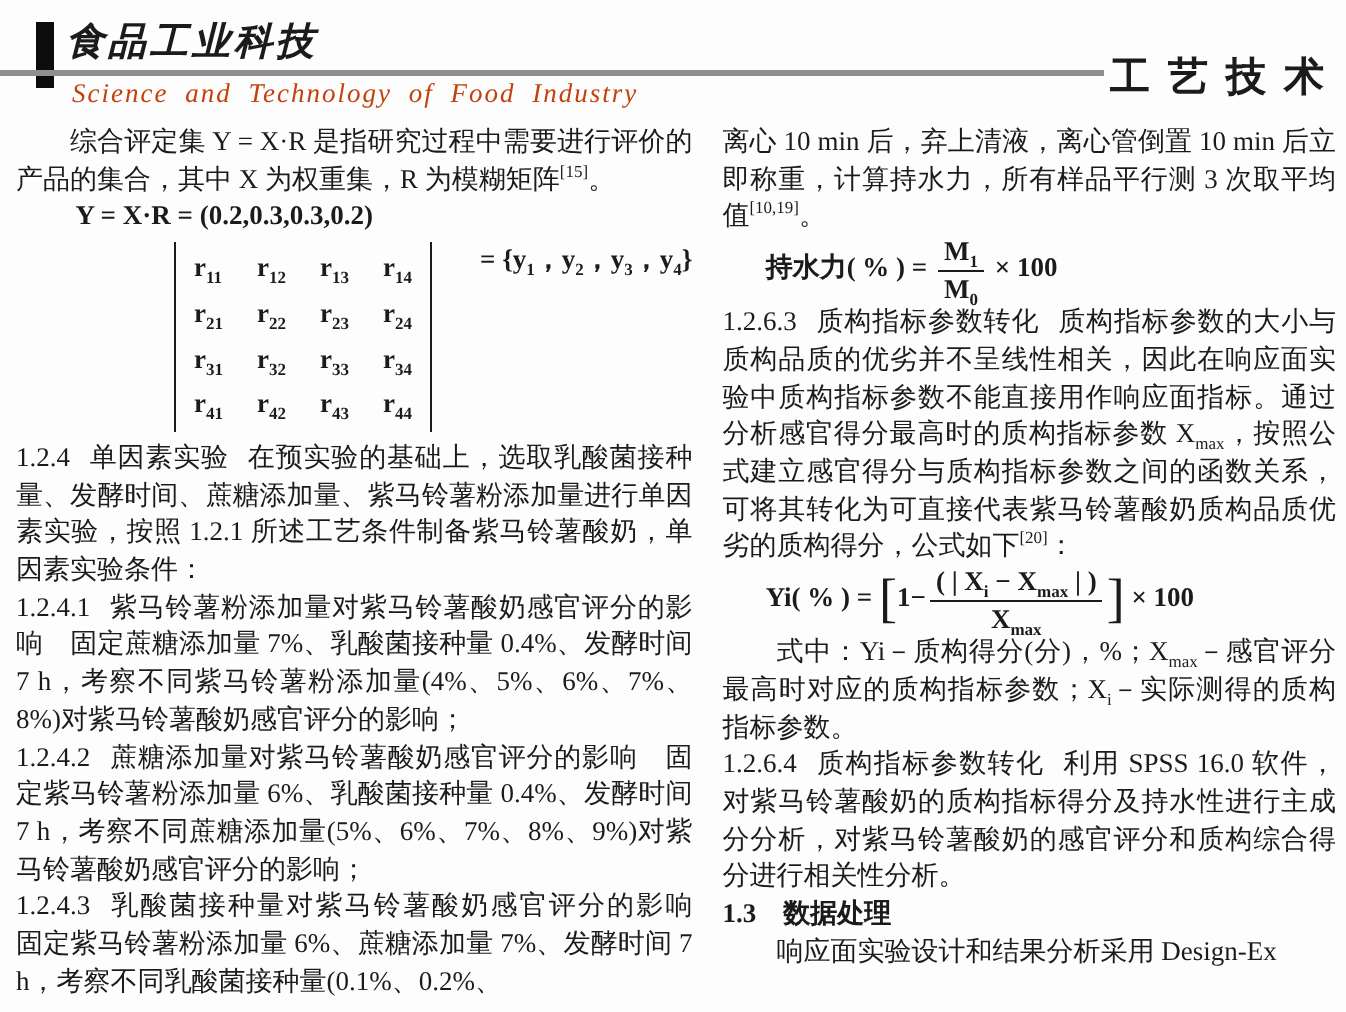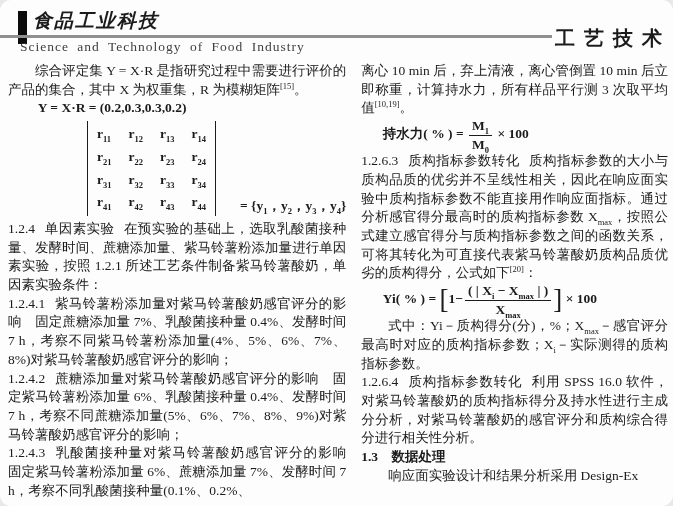--- a/index.html
+++ b/index.html
@@ -1,32 +1,31 @@
 <!DOCTYPE html>
 <html><head>
 <meta charset="utf-8">
 <style>
   html,body { margin:0; padding:0; background:#e8e8e8; }
   .page {
     position:relative; width:673px; height:506px; margin:0 auto;
     background:#fdfdfd; overflow:hidden; color:#1b1b1b;
     font-family:"Liberation Serif","DejaVu Serif","DejaVu Sans",serif;
-    border-radius:11px;
   }
   
   .header { position:absolute; top:0; left:0; width:673px; height:62px; }
   .logo-bar { position:absolute; left:18px; top:11px; width:9px; height:33px; background:#0c0c0c; }
   .logo-text {
     position:absolute; left:31px; top:8px; font-size:19px; font-weight:bold; font-style:italic;
     letter-spacing:2px; border-bottom:2px solid #0c0c0c; padding:0 4px 1px 2px;
   }
   .header-rule { position:absolute; left:0; top:35px; width:552px; height:3px; background:#8f8f8f; }
   .journal-subtitle {
-    position:absolute; left:20px; top:39px; font-size:13.5px; 
-    color:#404040; letter-spacing:1px; word-spacing:4px;
+    position:absolute; left:36px; top:39px; font-size:13.5px; font-style:italic;
+    color:#c2410c; letter-spacing:1px; word-spacing:4px;
   }
   .section-label {
     position:absolute; right:2px; top:25px; font-size:20px; font-weight:bold;
     letter-spacing:9px; white-space:nowrap;
   }
   
   .columns { position:absolute; top:62px; left:8px; width:660px; display:flex; gap:15px; }
   .col { flex:1 1 0; font-size:13.5px; line-height:18.7px; text-align:justify; }
   .col p { margin:0; }
   .indent { text-indent:2em; }
@@ -35,21 +34,21 @@
   sup.cite { font-size:8.5px; line-height:0; }
   sub { font-size:8.5px; line-height:0; }
   
   .formula { padding-left:2.2em; font-weight:bold; margin:1px 0; }
   .frac { display:inline-block; vertical-align:middle; text-align:center; line-height:1.15; margin:0 2px; }
   .frac .fnum { display:block; border-bottom:1.3px solid #1b1b1b; padding:0 3px 1px; }
   .frac .fden { display:block; padding-top:1px; }
   .frac-line { padding-left:1.6em; margin:3px 0 4px; }
   .bigbr { font-size:27px; font-weight:500; vertical-align:middle; line-height:20px; position:relative; top:-1px; }
   
-  .matrix-row { display:flex; align-items:flex-end; margin:3px 0 4px 44px;padding-left:35px; }
+  .matrix-row { display:flex; align-items:flex-start; margin:3px 0 4px 44px;padding-left:35px; }
   .matrix {
     display:grid; grid-template-columns:repeat(4,auto); column-gap:17px; row-gap:4px;
     border-left:1.6px solid #1b1b1b; border-right:1.6px solid #1b1b1b;
     padding:4px 9px; font-weight:bold;
   }
   .matrix .mc { text-align:left; }
   .matrix-rhs { margin-left:24px; font-weight:bold; white-space:nowrap; }
   
   .h13 { font-weight:bold; }
   .h13 .secnum { margin-right:1em; }

